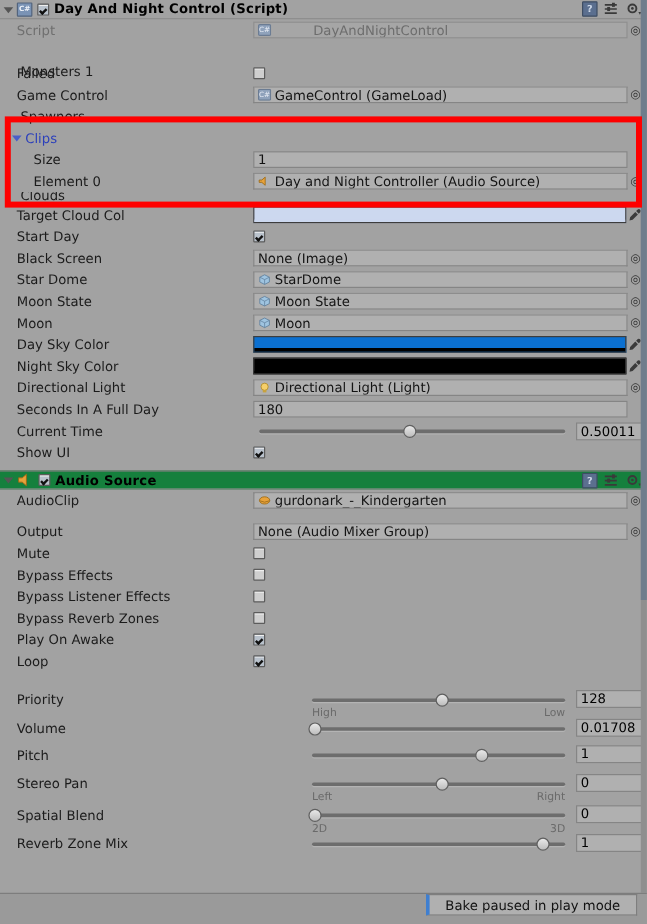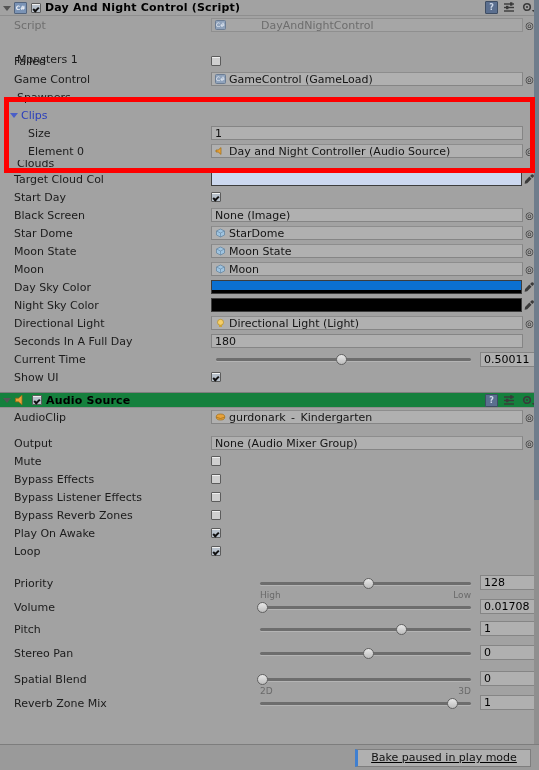--- a/index.html
+++ b/index.html
@@ -127,21 +127,21 @@
   
   .redbox{
     position:absolute; left:4px; top:97px; width:531px; height:76px;
     border:5px solid #fe0000; pointer-events:none; z-index:40;
   }
 
   
   .footer{
     position:absolute; left:0; right:0; bottom:0; height:26px;
     background:#9a9a9a; border-top:1px solid #7d7d7d;
-    display:flex; align-items:center; justify-content:flex-end; padding-right:8px;text-decoration:underline;
+    display:flex; justify-content:flex-end; padding-right:8px;
   }
   .bake-btn{
     height:18px; min-width:176px; background:#b0b0b0;
     border:1px solid #7e7e7e; border-left:3px solid #3f7fd0;
     display:flex; align-items:center; justify-content:center;
     font-size:11px; color:#111;
   }
 
   
   .scrollbar{
@@ -578,20 +578,24 @@
       </div>
     </div>
   </div>
 
   <div class="srow" style="height:26px;">
     <div class="label">Stereo Pan</div>
     <div class="slider-col">
       <div class="slider">
         <div class="track"></div>
         <div class="thumb" style="left:49%;"></div>
+        <div class="endlabels">
+          <span>Left</span>
+          <span>Right</span>
+        </div>
       </div>
       <div class="slider-val">
         <span>0</span>
       </div>
     </div>
   </div>
 
   <div class="srow" style="height:26px;">
     <div class="label">Spatial Blend</div>
     <div class="slider-col">

